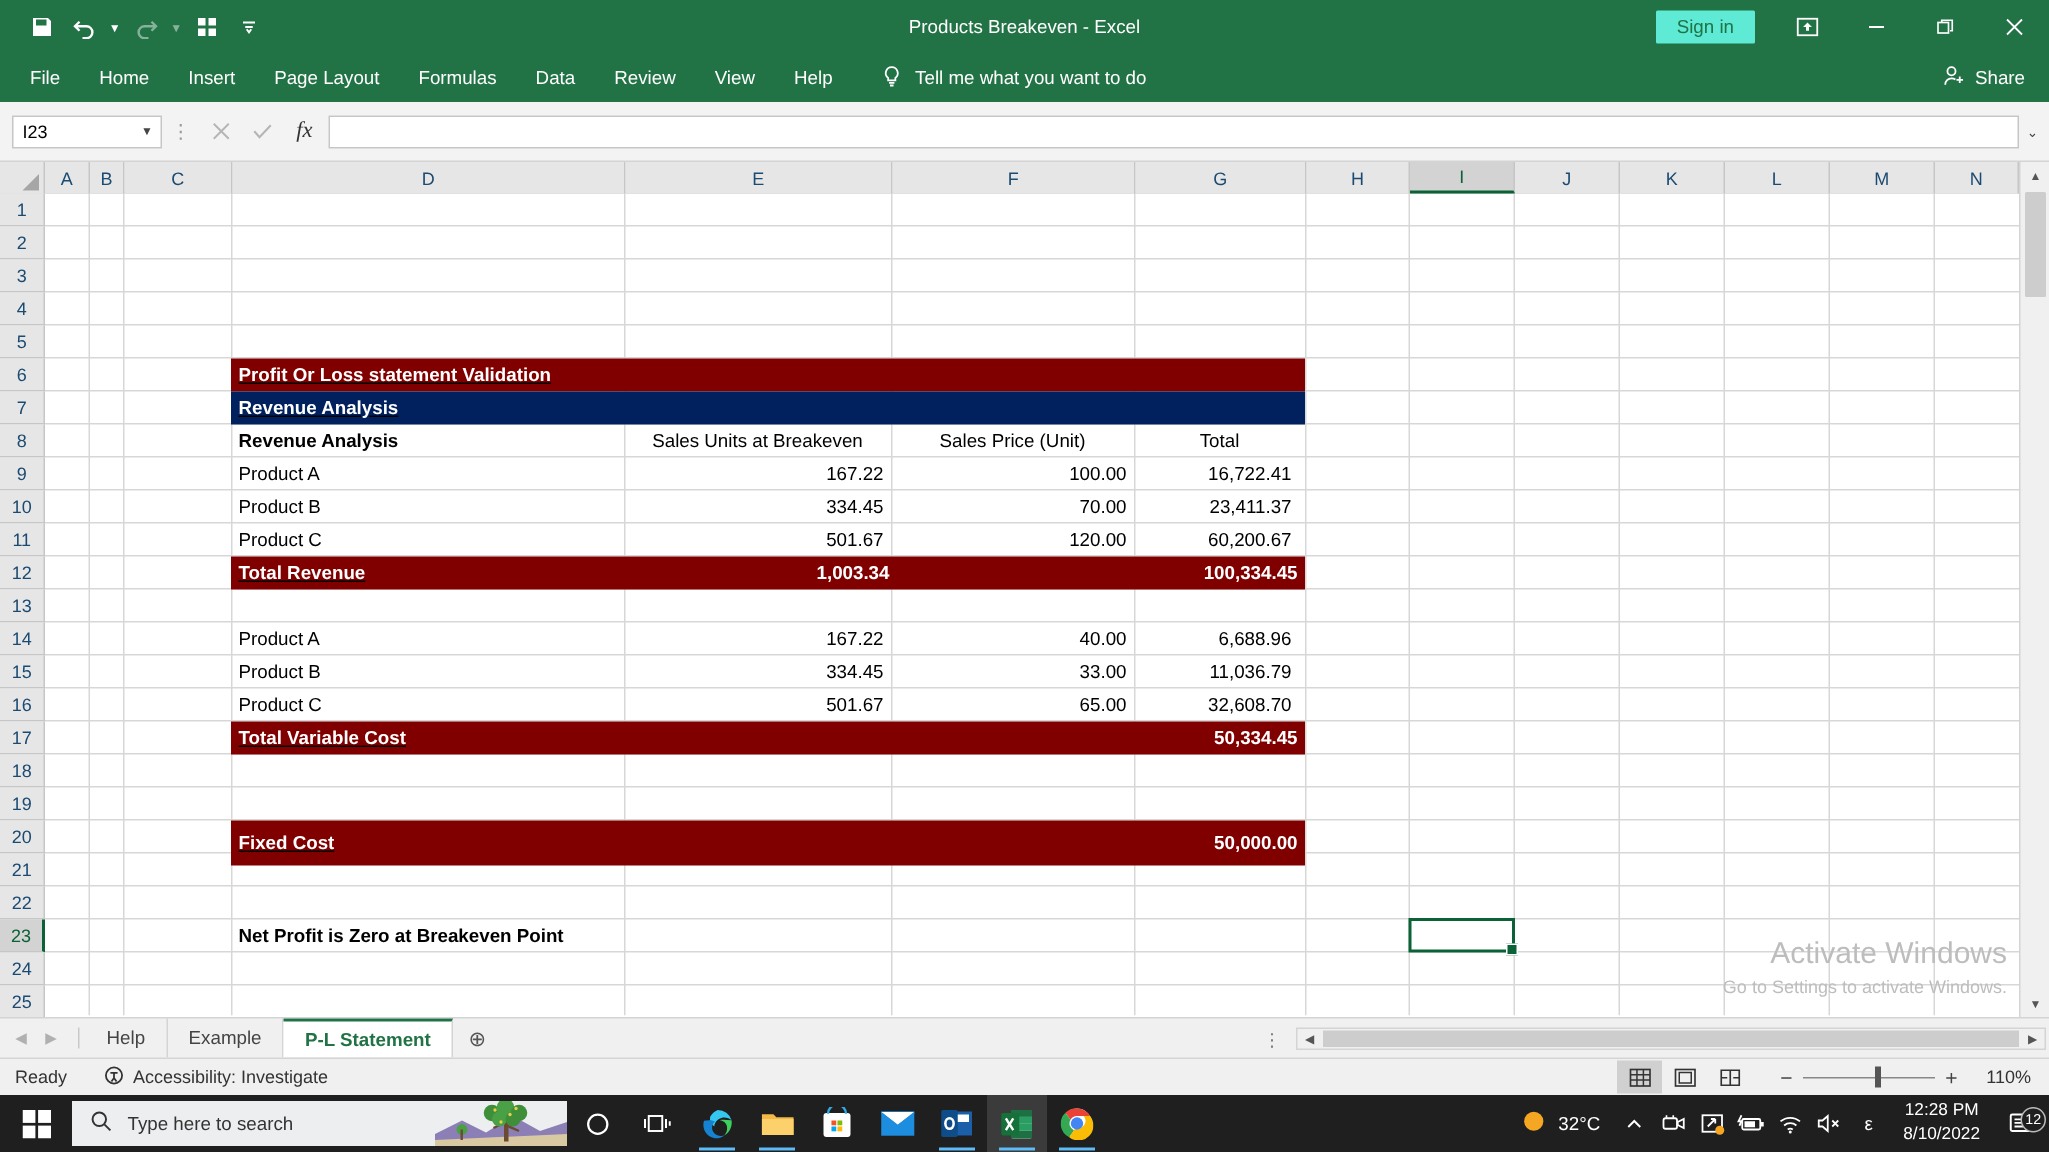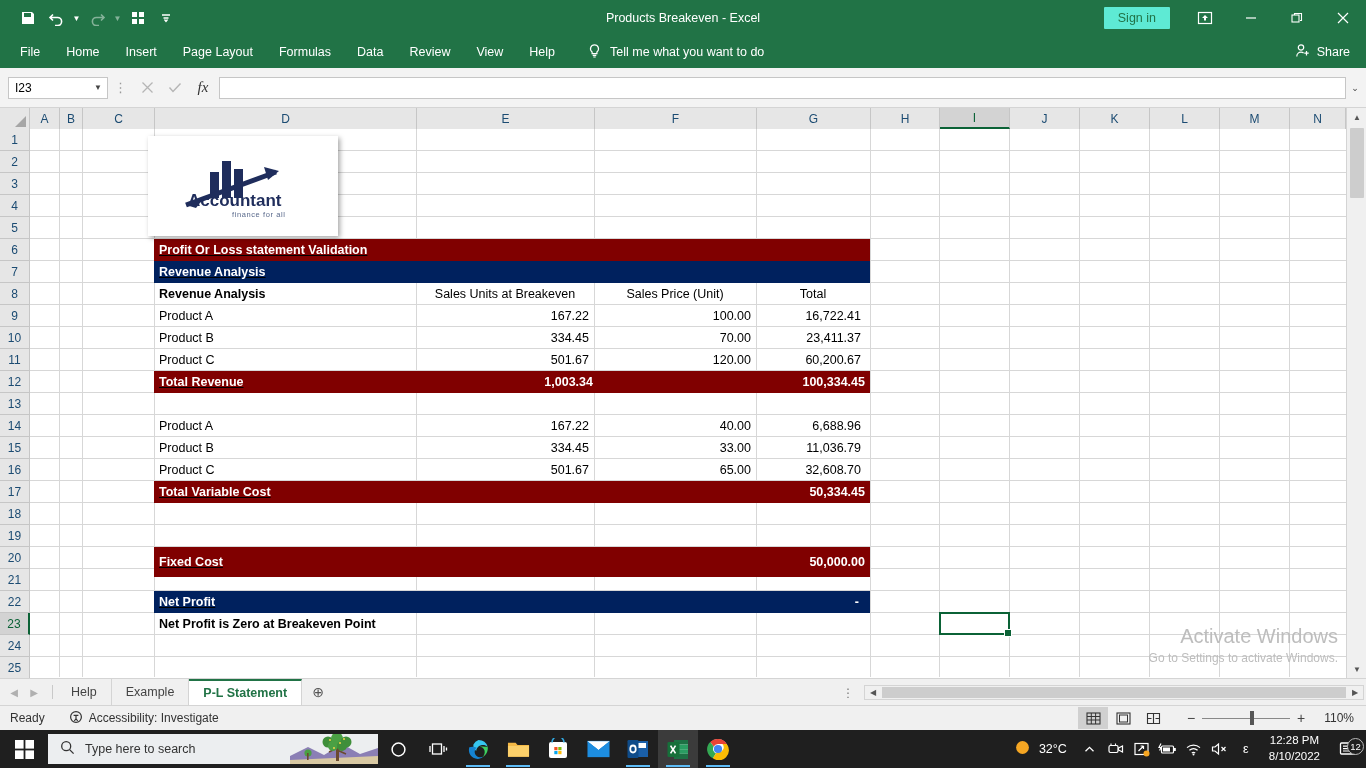--- a/index.html
+++ b/index.html
@@ -521,41 +521,25 @@
       <div class="band maroon" style="left:124px;top:352px;width:716px;height:22px">
         <span class="lbl">Total Variable Cost</span>
         <span class="val" style="left:0;width:711px;text-align:right">50,334.45</span>
       </div>
 
       <div class="band maroon" style="left:124px;top:418px;width:716px;height:30px">
         <span class="lbl">Fixed Cost</span>
         <span class="val" style="left:0;width:711px;text-align:right">50,000.00</span>
       </div>
 
-      <div class="band navy" style="left:124px;top:462px;width:716px;height:22px">
-        <span class="lbl">Net Profit</span>
-        <span class="val" style="left:0;width:705px;text-align:right">-</span>
-      </div>
 
       <div class="cell bold" style="left:125px;top:484px;width:300px;height:22px">Net Profit is Zero at Breakeven Point</div>
 
       <div class="selbox" style="left:909px;top:483px;width:71px;height:23px"></div>
 
-      <div class="logo-obj" style="left:118px;top:7px;width:190px;height:100px">
-        <svg width="170" height="72" viewBox="0 0 170 72">
-          <rect x="52" y="22" width="9" height="26" fill="#1f2d5c"></rect>
-          <rect x="64" y="11" width="9" height="37" fill="#1f2d5c"></rect>
-          <rect x="76" y="19" width="9" height="29" fill="#1f2d5c"></rect>
-          <path d="M28 55 L118 22" stroke="#1f2d5c" stroke-width="5" fill="none"></path>
-          <path d="M106 17 L121 21 L110 30 Z" fill="#1f2d5c"></path>
-          <path d="M28 55 L45 49 L38 58 Z" fill="#1f2d5c"></path>
-          <text x="30" y="56" font-family="Liberation Sans, sans-serif" font-size="17" font-weight="bold" fill="#1f2d5c">Accountant</text>
-          <text x="74" y="67" font-family="Liberation Sans, sans-serif" font-size="7.5" fill="#5a6a8c" letter-spacing="0.6">finance for all</text>
-        </svg>
-      </div>
 
     </div>
 
     <div class="watermark">
       <div class="w1">Activate Windows</div>
       <div class="w2">Go to Settings to activate Windows.</div>
     </div>
 
     <div class="vscroll">
       <div class="vs-btn">▲</div>

